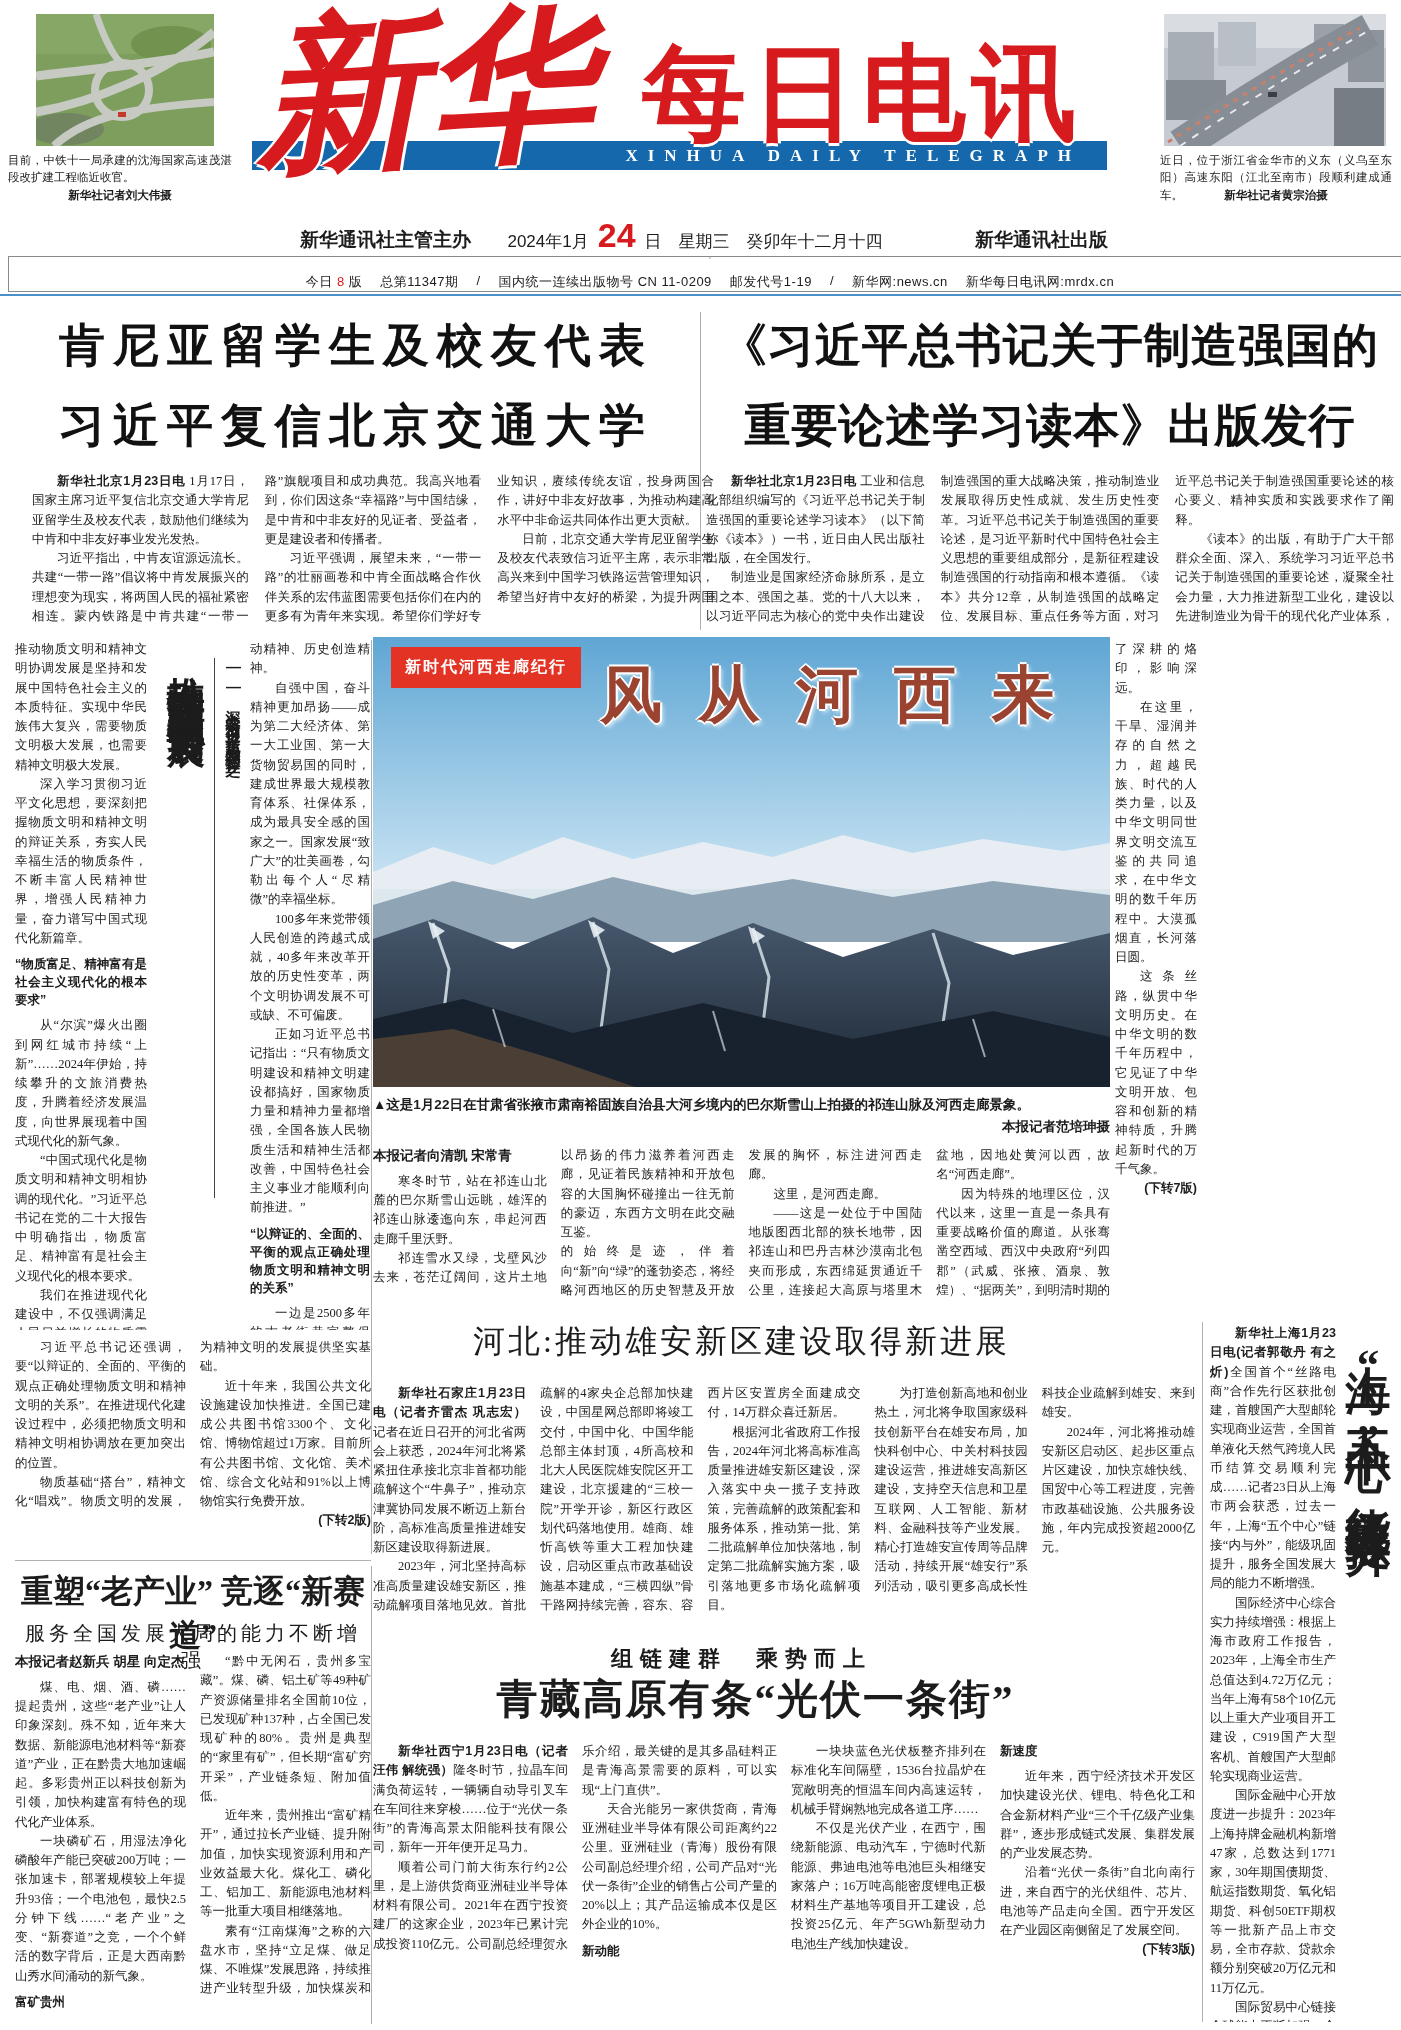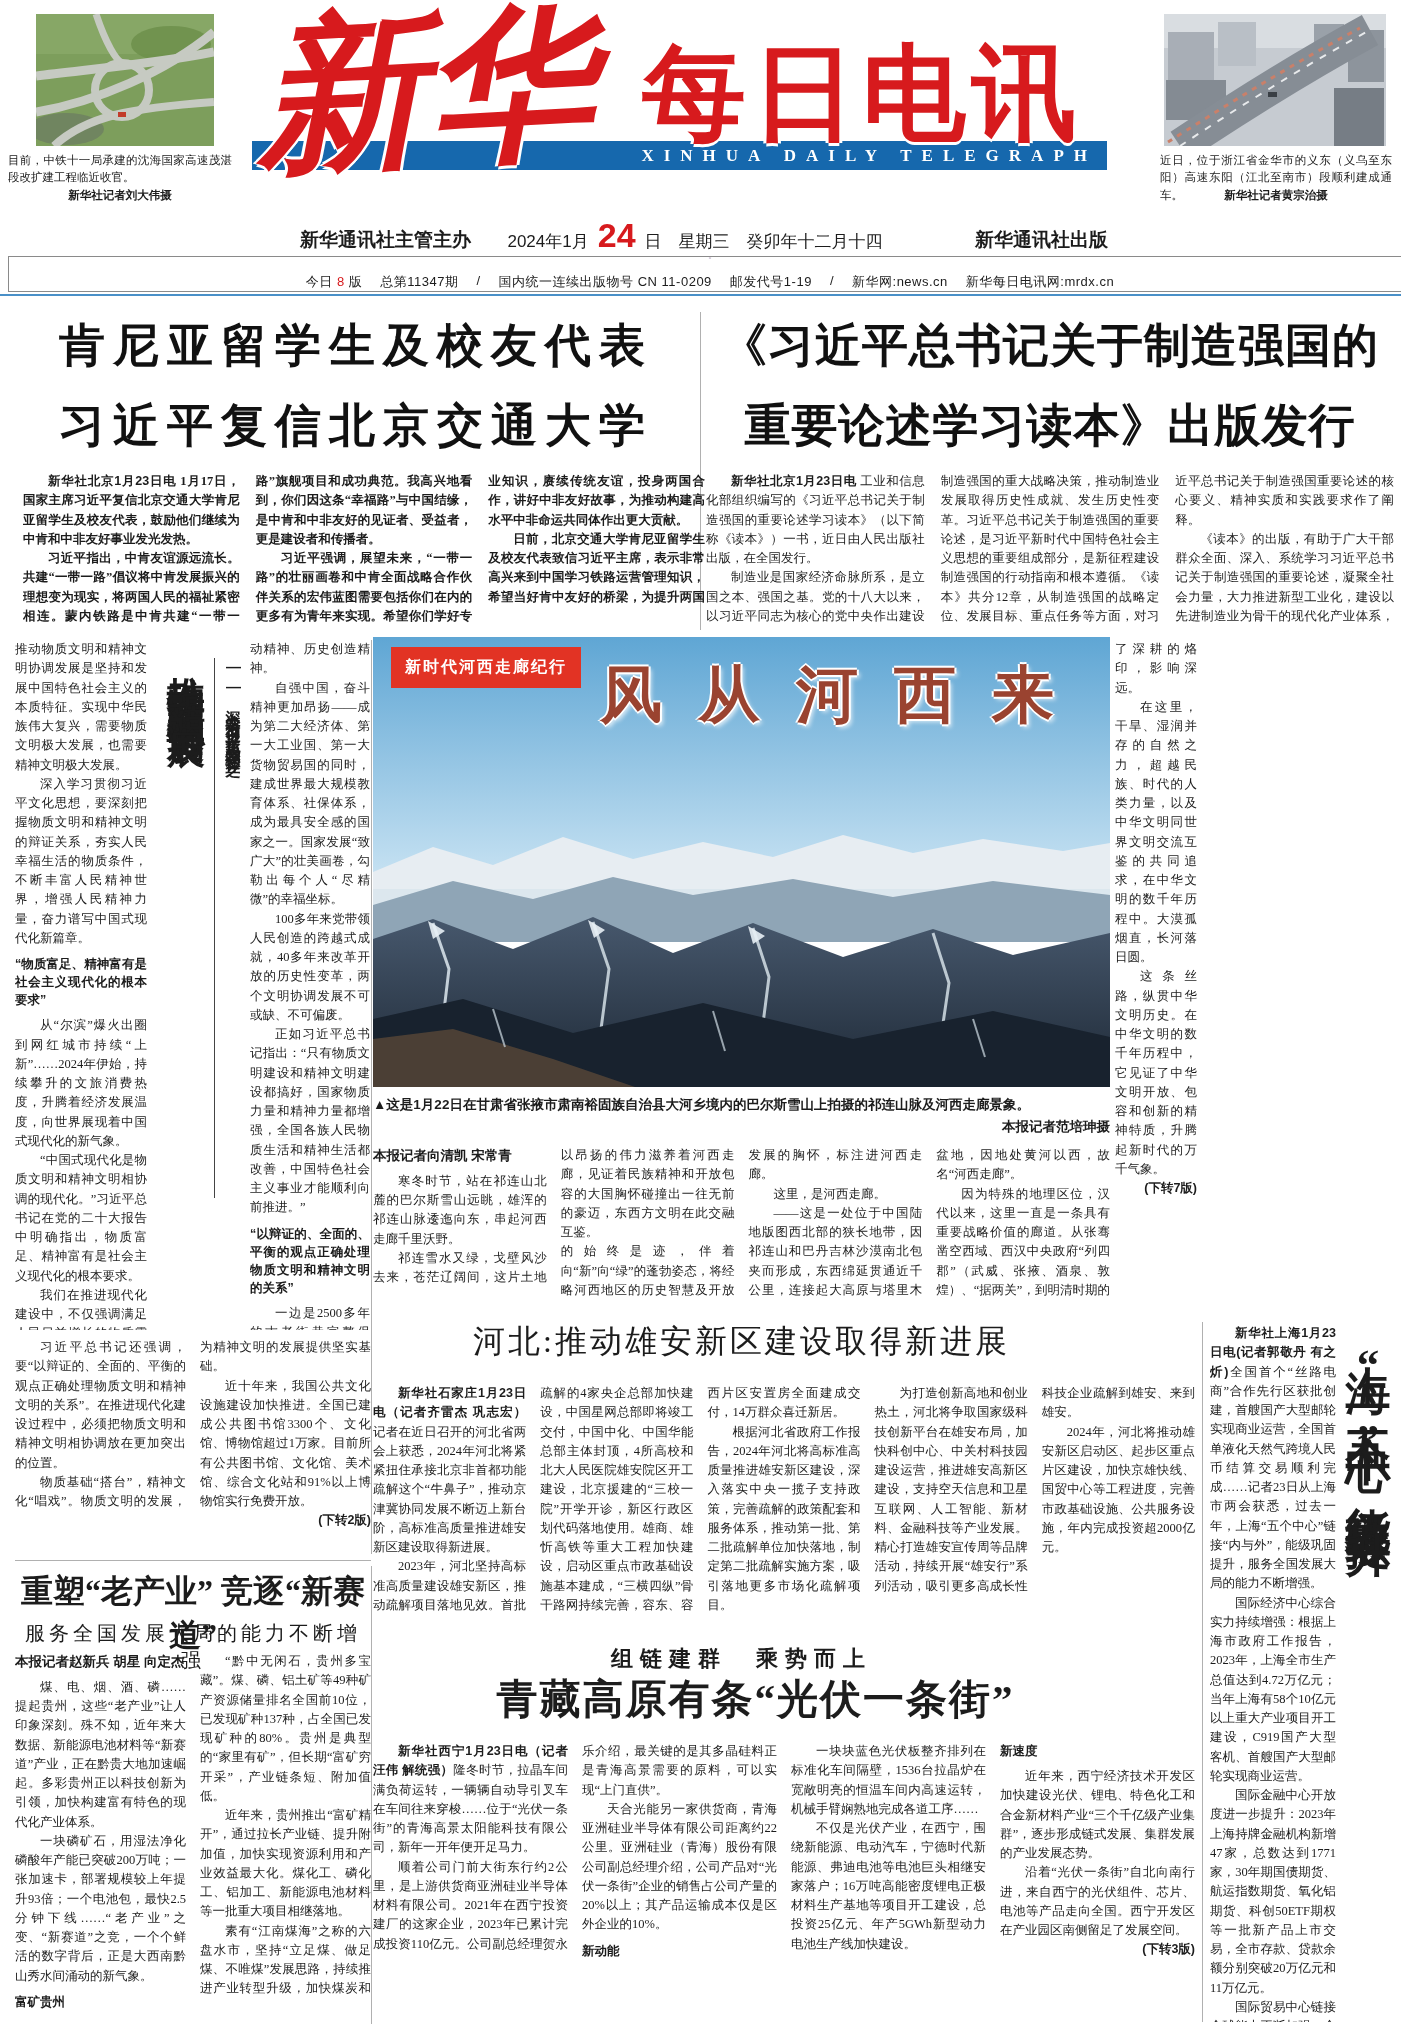--- a/index.html
+++ b/index.html
@@ -21,21 +21,21 @@
 
   
   .calligraphy{font-family:"DejaVu Serif",serif;font-style:italic;font-weight:bold;
     color:#d71a1d;font-size:168px;line-height:1;transform:rotate(-3deg);z-index:3;
     text-shadow:3px 0 0 #fff,-3px 0 0 #fff,0 3px 0 #fff,0 -3px 0 #fff;}
   .main-title{font-family:"Liberation Serif","DejaVu Serif",serif;font-weight:900;color:#d71a1d;
     font-size:104px;line-height:1;letter-spacing:6px;z-index:3;
     text-shadow:3px 0 0 #fff,-3px 0 0 #fff,0 3px 0 #fff,0 -3px 0 #fff;}
   .blue-bar{background:#1668ad;z-index:1;display:flex;align-items:center;justify-content:flex-end;}
   .blue-bar span{color:#fff;font-family:"Liberation Serif",serif;font-weight:bold;
-    font-size:17px;letter-spacing:10px;padding-right:10px;margin-left:8px;}
+    font-size:17px;letter-spacing:10px;padding-right:26px;margin-left:8px;}
   .dl{font-size:17px;}
   .dl-bold{font-weight:bold;font-size:19px;}
   .day-red{color:#d71a1d;font-size:34px;font-weight:bold;line-height:1;}
   .infobar{border:1px solid #8a8a8a;display:flex;align-items:center;font-size:13px;
     letter-spacing:.5px;gap:14px;padding-left:10px;flex-direction:column;}
   .infobar .grp{white-space:nowrap;}
   .red{color:#d71a1d;}
   .blue-rule{background:#4a90c8;}
 
   
@@ -149,21 +149,21 @@
   <div class="abs lead-h" style="left:15px;top:306px;width:682px;letter-spacing:8px;">
     <div>肯尼亚留学生及校友代表</div>
     <div>习近平复信北京交通大学</div>
   </div>
   <div class="abs vline" style="left:700px;top:312px;height:318px;"></div>
   <div class="abs lead-h" style="left:706px;top:306px;width:688px;letter-spacing:1px;">
     <div>《习近平总书记关于制造强国的</div>
     <div>重要论述学习读本》出版发行</div>
   </div>
 
-  <div class="abs cols clip" style="left:23px;top:472px;width:682px;height:162px;column-count:3;column-gap:16px;font-weight:bold;">
+  <div class="abs cols clip" style="left:32px;top:472px;width:682px;height:162px;column-count:3;column-gap:16px;">
       <p class="art"><b>新华社北京1月23日电</b>  1月17日，国家主席习近平复信北京交通大学肯尼亚留学生及校友代表，鼓励他们继续为中肯和中非友好事业发光发热。</p>
       <p class="art">习近平指出，中肯友谊源远流长。共建“一带一路”倡议将中肯发展振兴的理想变为现实，将两国人民的福祉紧密相连。蒙内铁路是中肯共建“一带一路”旗舰项目和成功典范。我高兴地看到，你们因这条“幸福路”与中国结缘，是中肯和中非友好的见证者、受益者，更是建设者和传播者。</p>
       <p class="art">习近平强调，展望未来，“一带一路”的壮丽画卷和中肯全面战略合作伙伴关系的宏伟蓝图需要包括你们在内的更多有为青年来实现。希望你们学好专业知识，赓续传统友谊，投身两国合作，讲好中非友好故事，为推动构建高水平中非命运共同体作出更大贡献。</p>
       <p class="art">日前，北京交通大学肯尼亚留学生及校友代表致信习近平主席，表示非常高兴来到中国学习铁路运营管理知识，希望当好肯中友好的桥梁，为提升两国友谊与合作、推动构建人类命运共同体贡献力量。</p>
     </div>
   <div class="abs cols clip" style="left:706px;top:472px;width:688px;height:162px;column-count:3;column-gap:16px;">
       <p class="art"><b>新华社北京1月23日电</b>  工业和信息化部组织编写的《习近平总书记关于制造强国的重要论述学习读本》（以下简称《读本》）一书，近日由人民出版社出版，在全国发行。</p>
       <p class="art">制造业是国家经济命脉所系，是立国之本、强国之基。党的十八大以来，以习近平同志为核心的党中央作出建设制造强国的重大战略决策，推动制造业发展取得历史性成就、发生历史性变革。习近平总书记关于制造强国的重要论述，是习近平新时代中国特色社会主义思想的重要组成部分，是新征程建设制造强国的行动指南和根本遵循。《读本》共分12章，从制造强国的战略定位、发展目标、重点任务等方面，对习近平总书记关于制造强国重要论述的核心要义、精神实质和实践要求作了阐释。</p>
       <p class="art">《读本》的出版，有助于广大干部群众全面、深入、系统学习习近平总书记关于制造强国的重要论述，凝聚全社会力量，大力推进新型工业化，建设以先进制造业为骨干的现代化产业体系，加快建设制造强国，为以中国式现代化全面推进强国建设、民族复兴伟业而努力奋斗。</p>
     </div>

